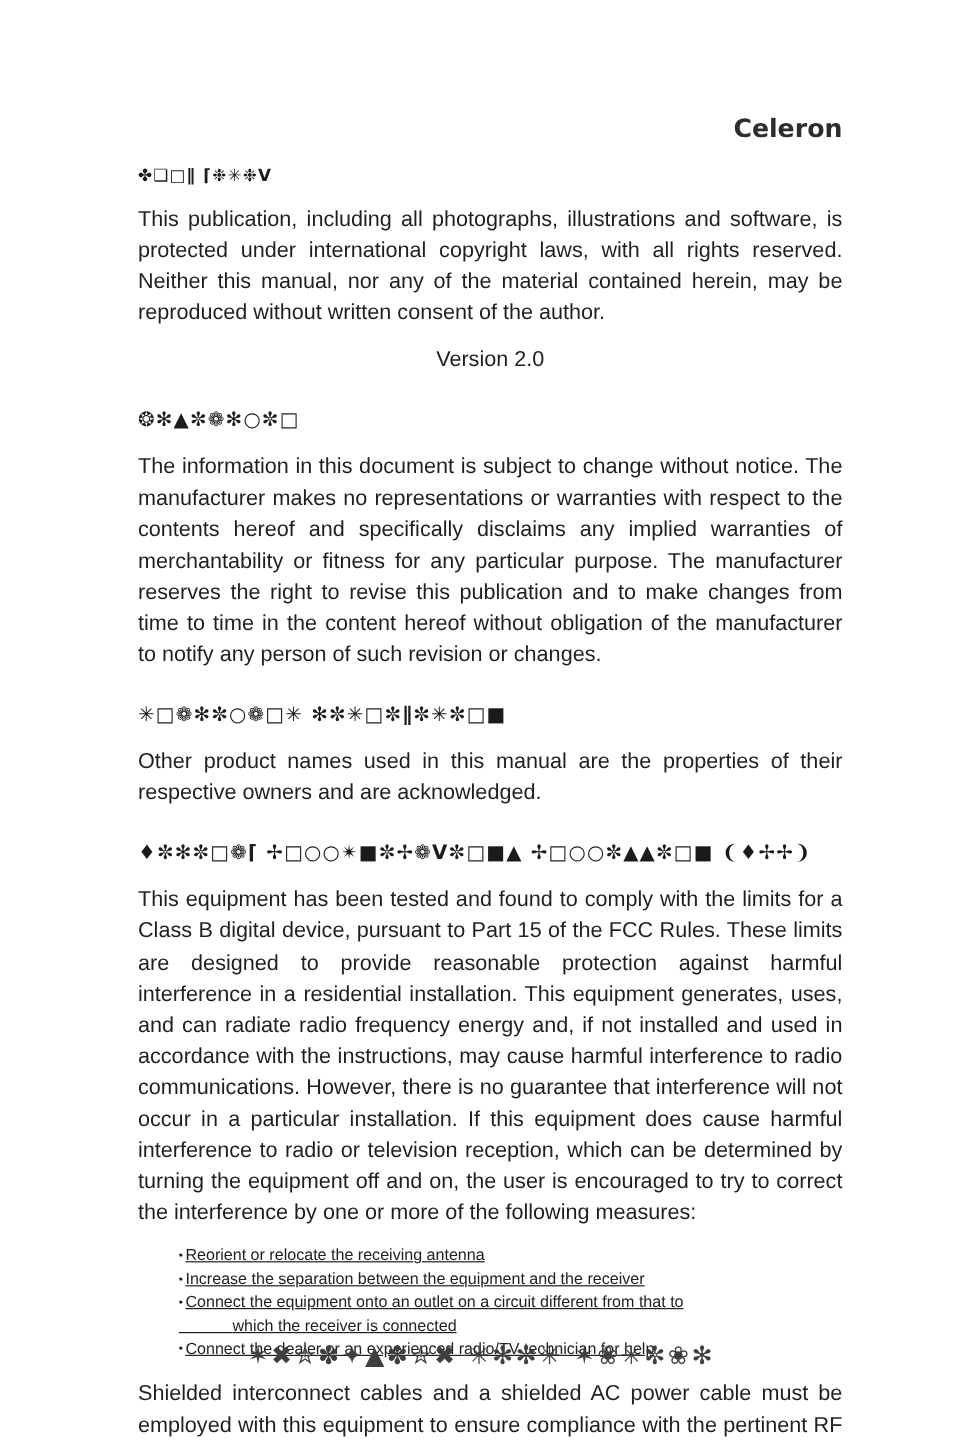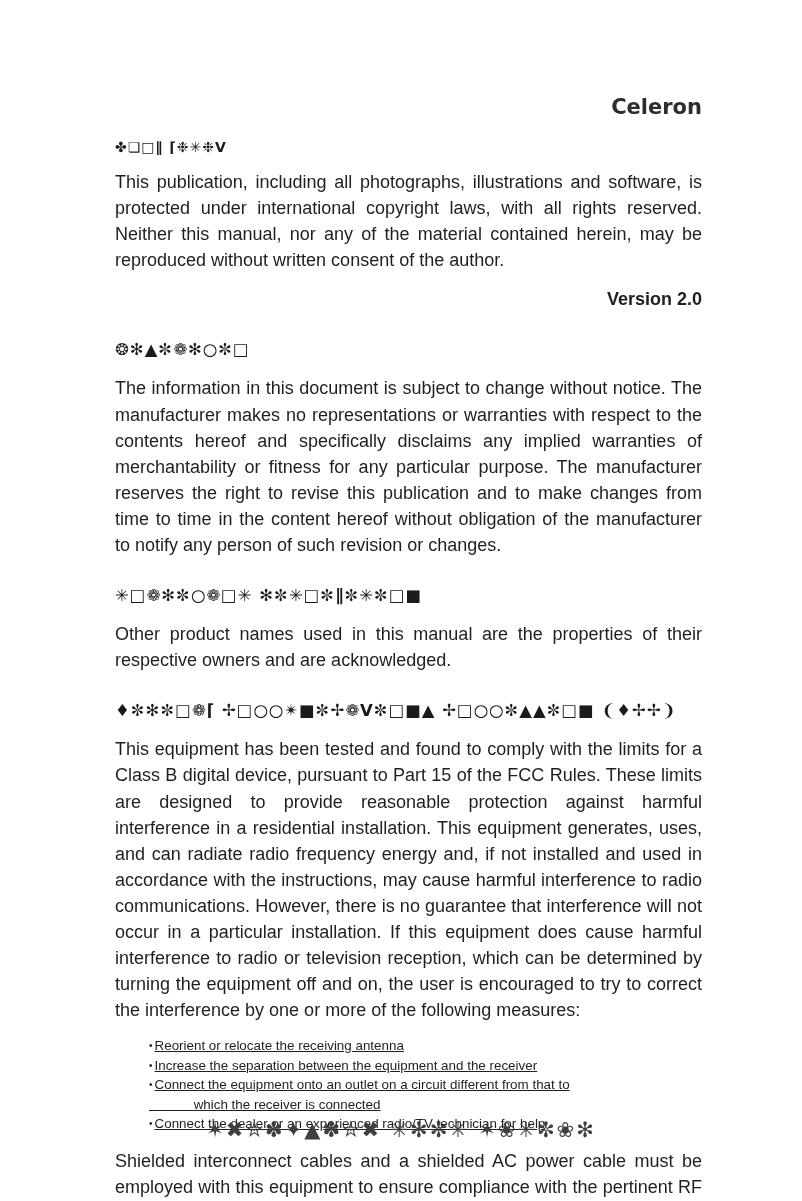--- a/index.html
+++ b/index.html
@@ -35,21 +35,21 @@
   }
   h2.h-cop   { font-size: 14px;   margin: 14px 0 14px 0; }
   h2.h-main  { font-size: 16.5px; margin: 28px 0 16px 0; }
   p.body {
     font-size: 18px;
     line-height: 1.45;
     margin: 0 0 13px 0;
     text-align: justify;
     color: #1f1f1f;
   }
-  p.nojust { text-align: right; font-weight: bold; }
+  p.nojust { text-align: center; }
   ul.bullets {
     list-style: none;
     margin: 2px 0 14px 0;
     padding: 0 0 0 34px;
   }
   ul.bullets li {
     font-size: 13.4px;
     line-height: 1.45;
     color: #1f1f1f;
   }

